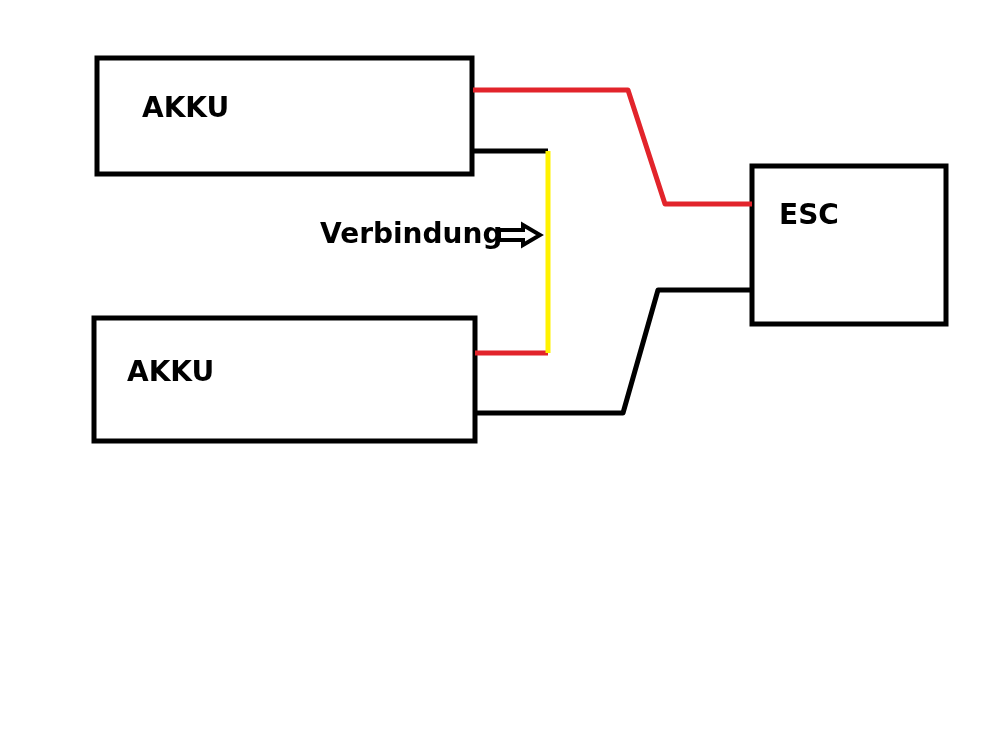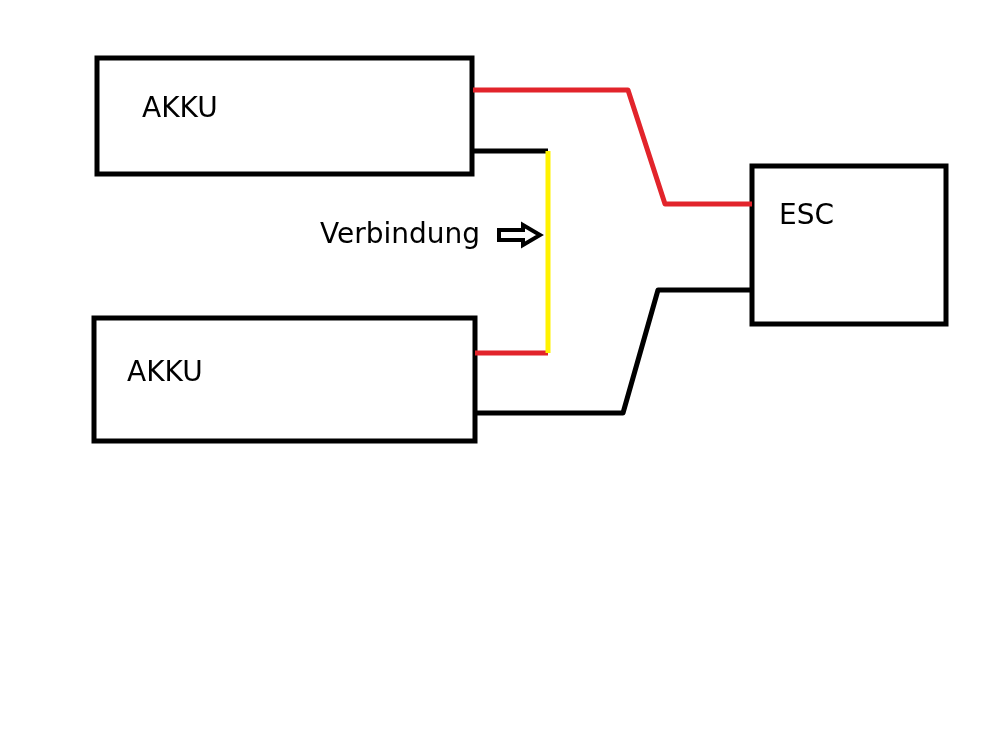--- a/index.html
+++ b/index.html
@@ -1,16 +1,16 @@
 <!DOCTYPE html>
 <html><head>
 <meta charset="utf-8">
 <style>
   html, body { margin: 0; padding: 0; background: #ffffff; }
-  #stage { position: relative; width: 1000px; height: 750px; background: #ffffff; overflow: hidden; }
+  #stage { position: relative; width: 1000px; height: 750px; background: #ffffff; overflow: hidden; font-weight: bold; }
   svg { position: absolute; left: 0; top: 0; }
   .lbl { font-family: "DejaVu Sans", sans-serif; fill: #000000; }
 </style>
 </head>
 <body>
 
 <div id="stage">
   <svg width="1000" height="750" viewBox="0 0 1000 750">
 
     <rect x="97" y="58" width="375" height="116" fill="none" stroke="#000" stroke-width="5"></rect>

